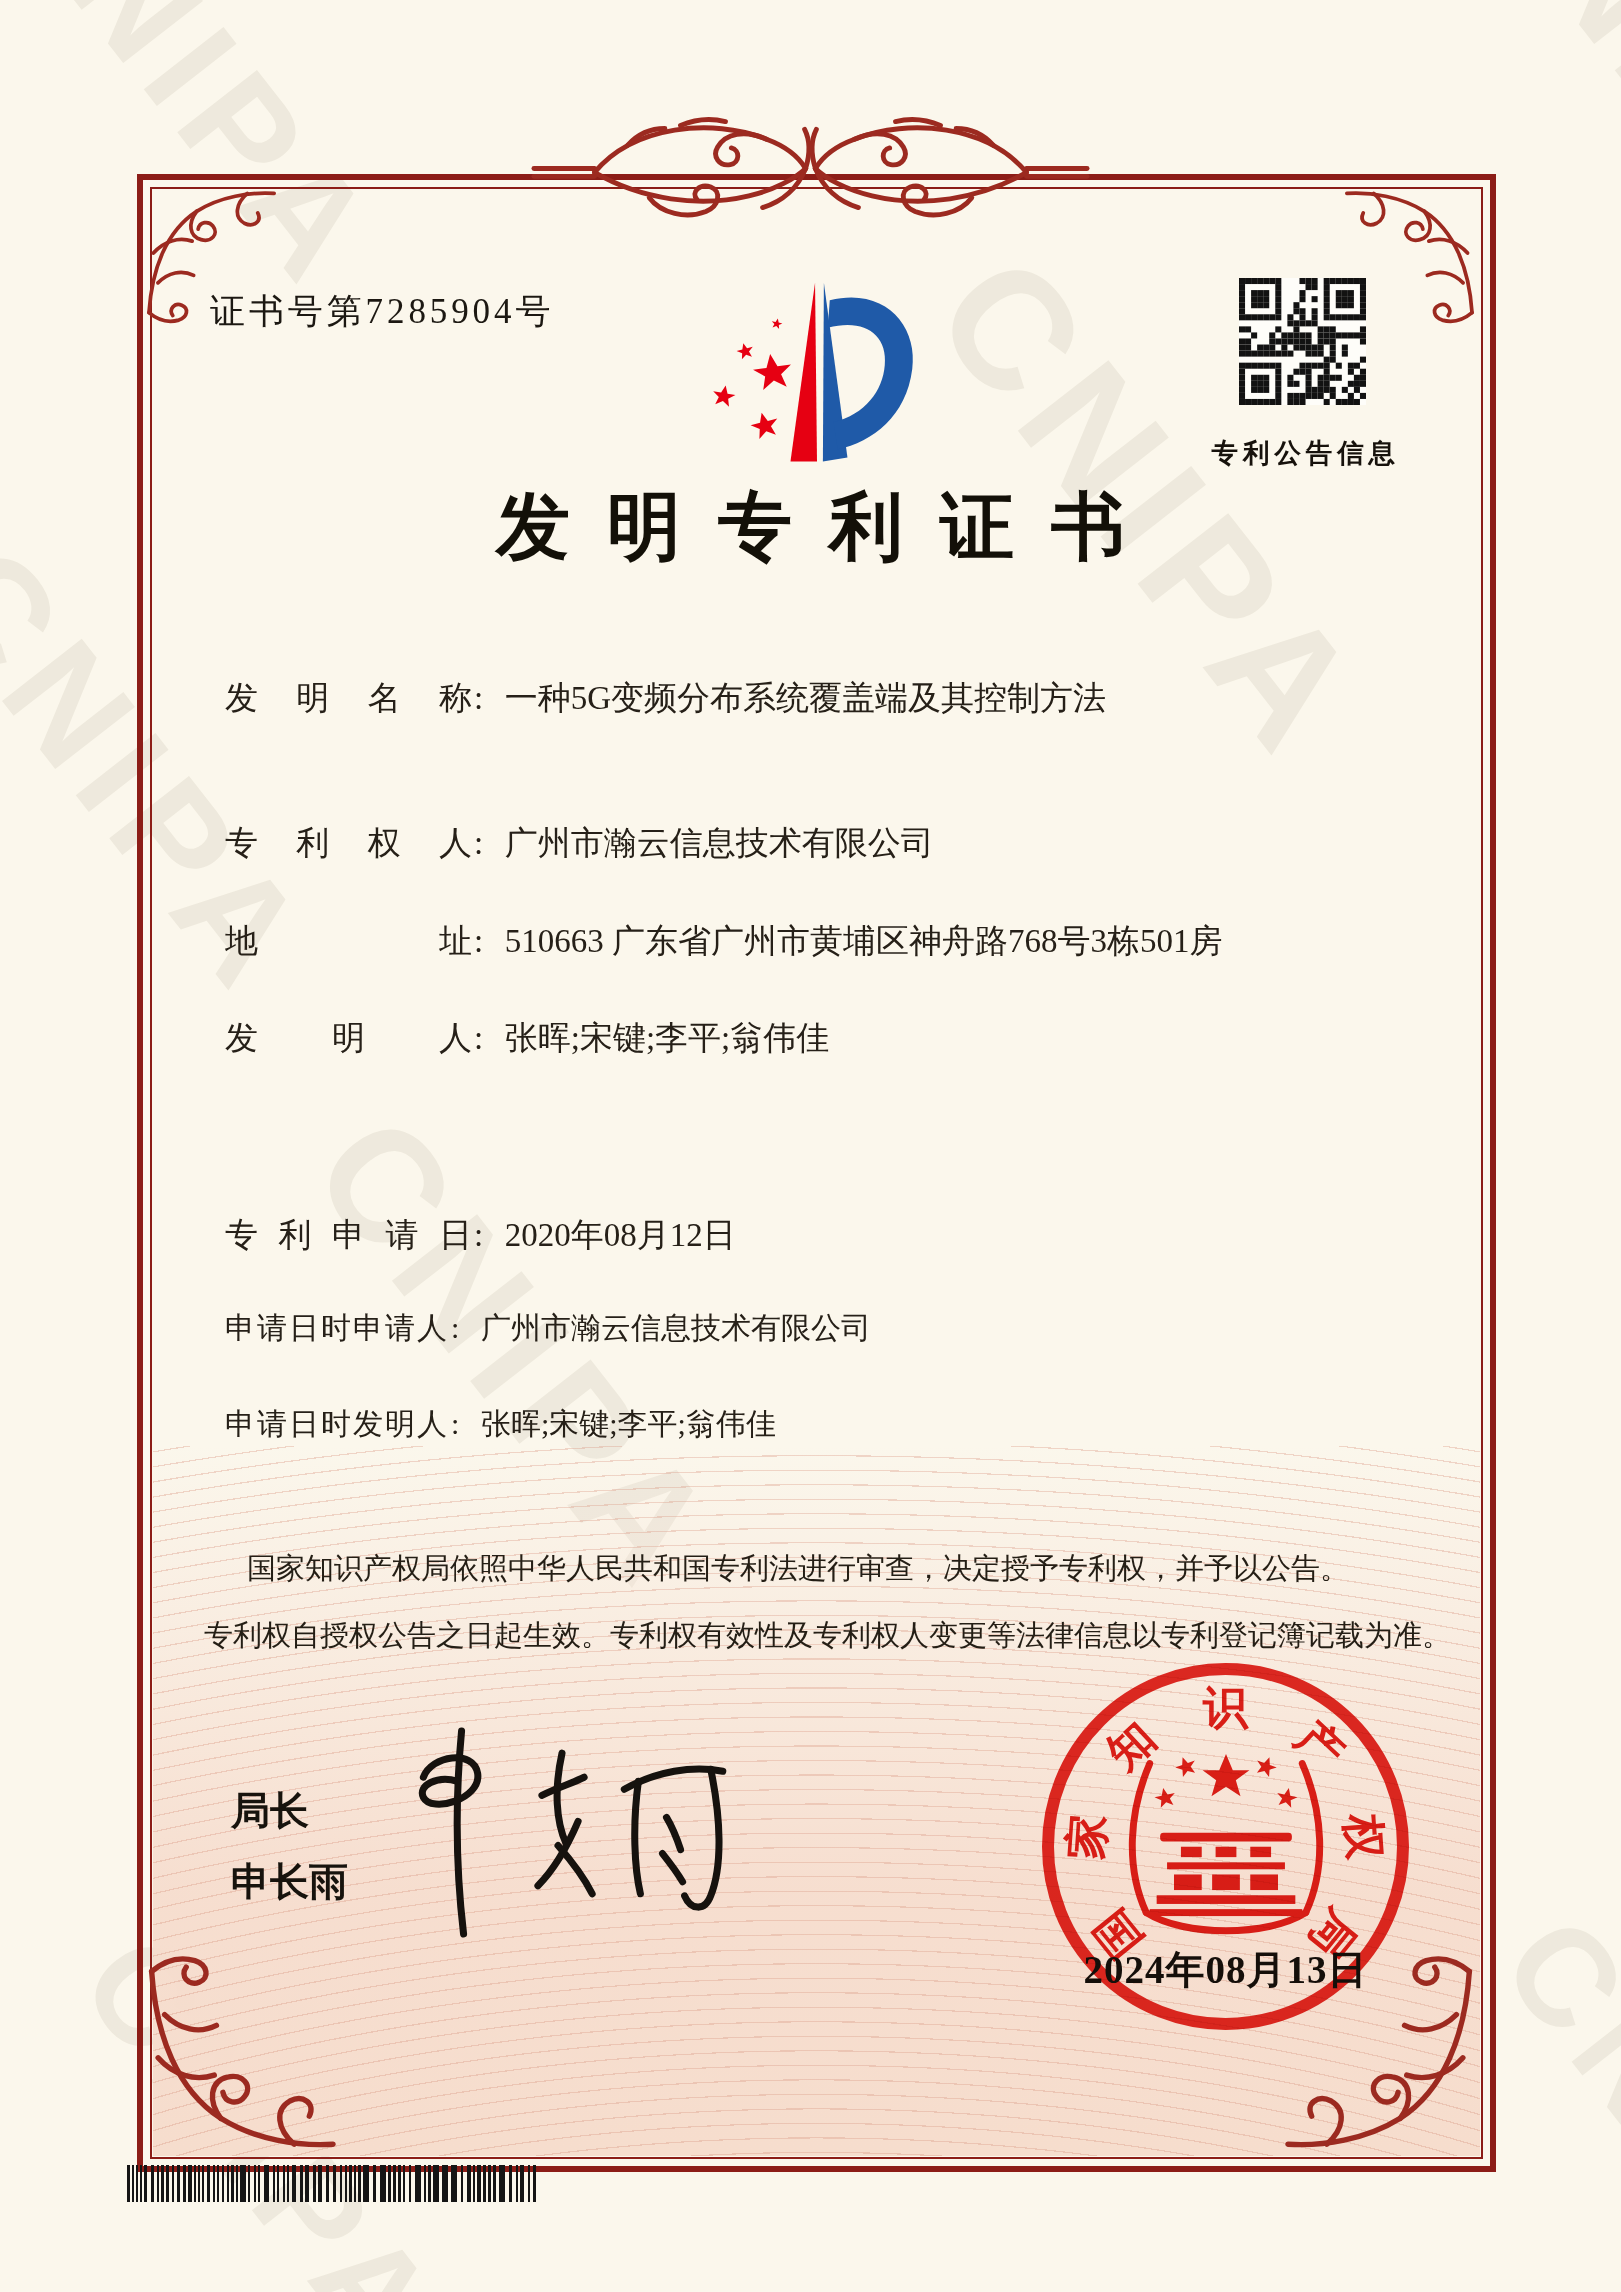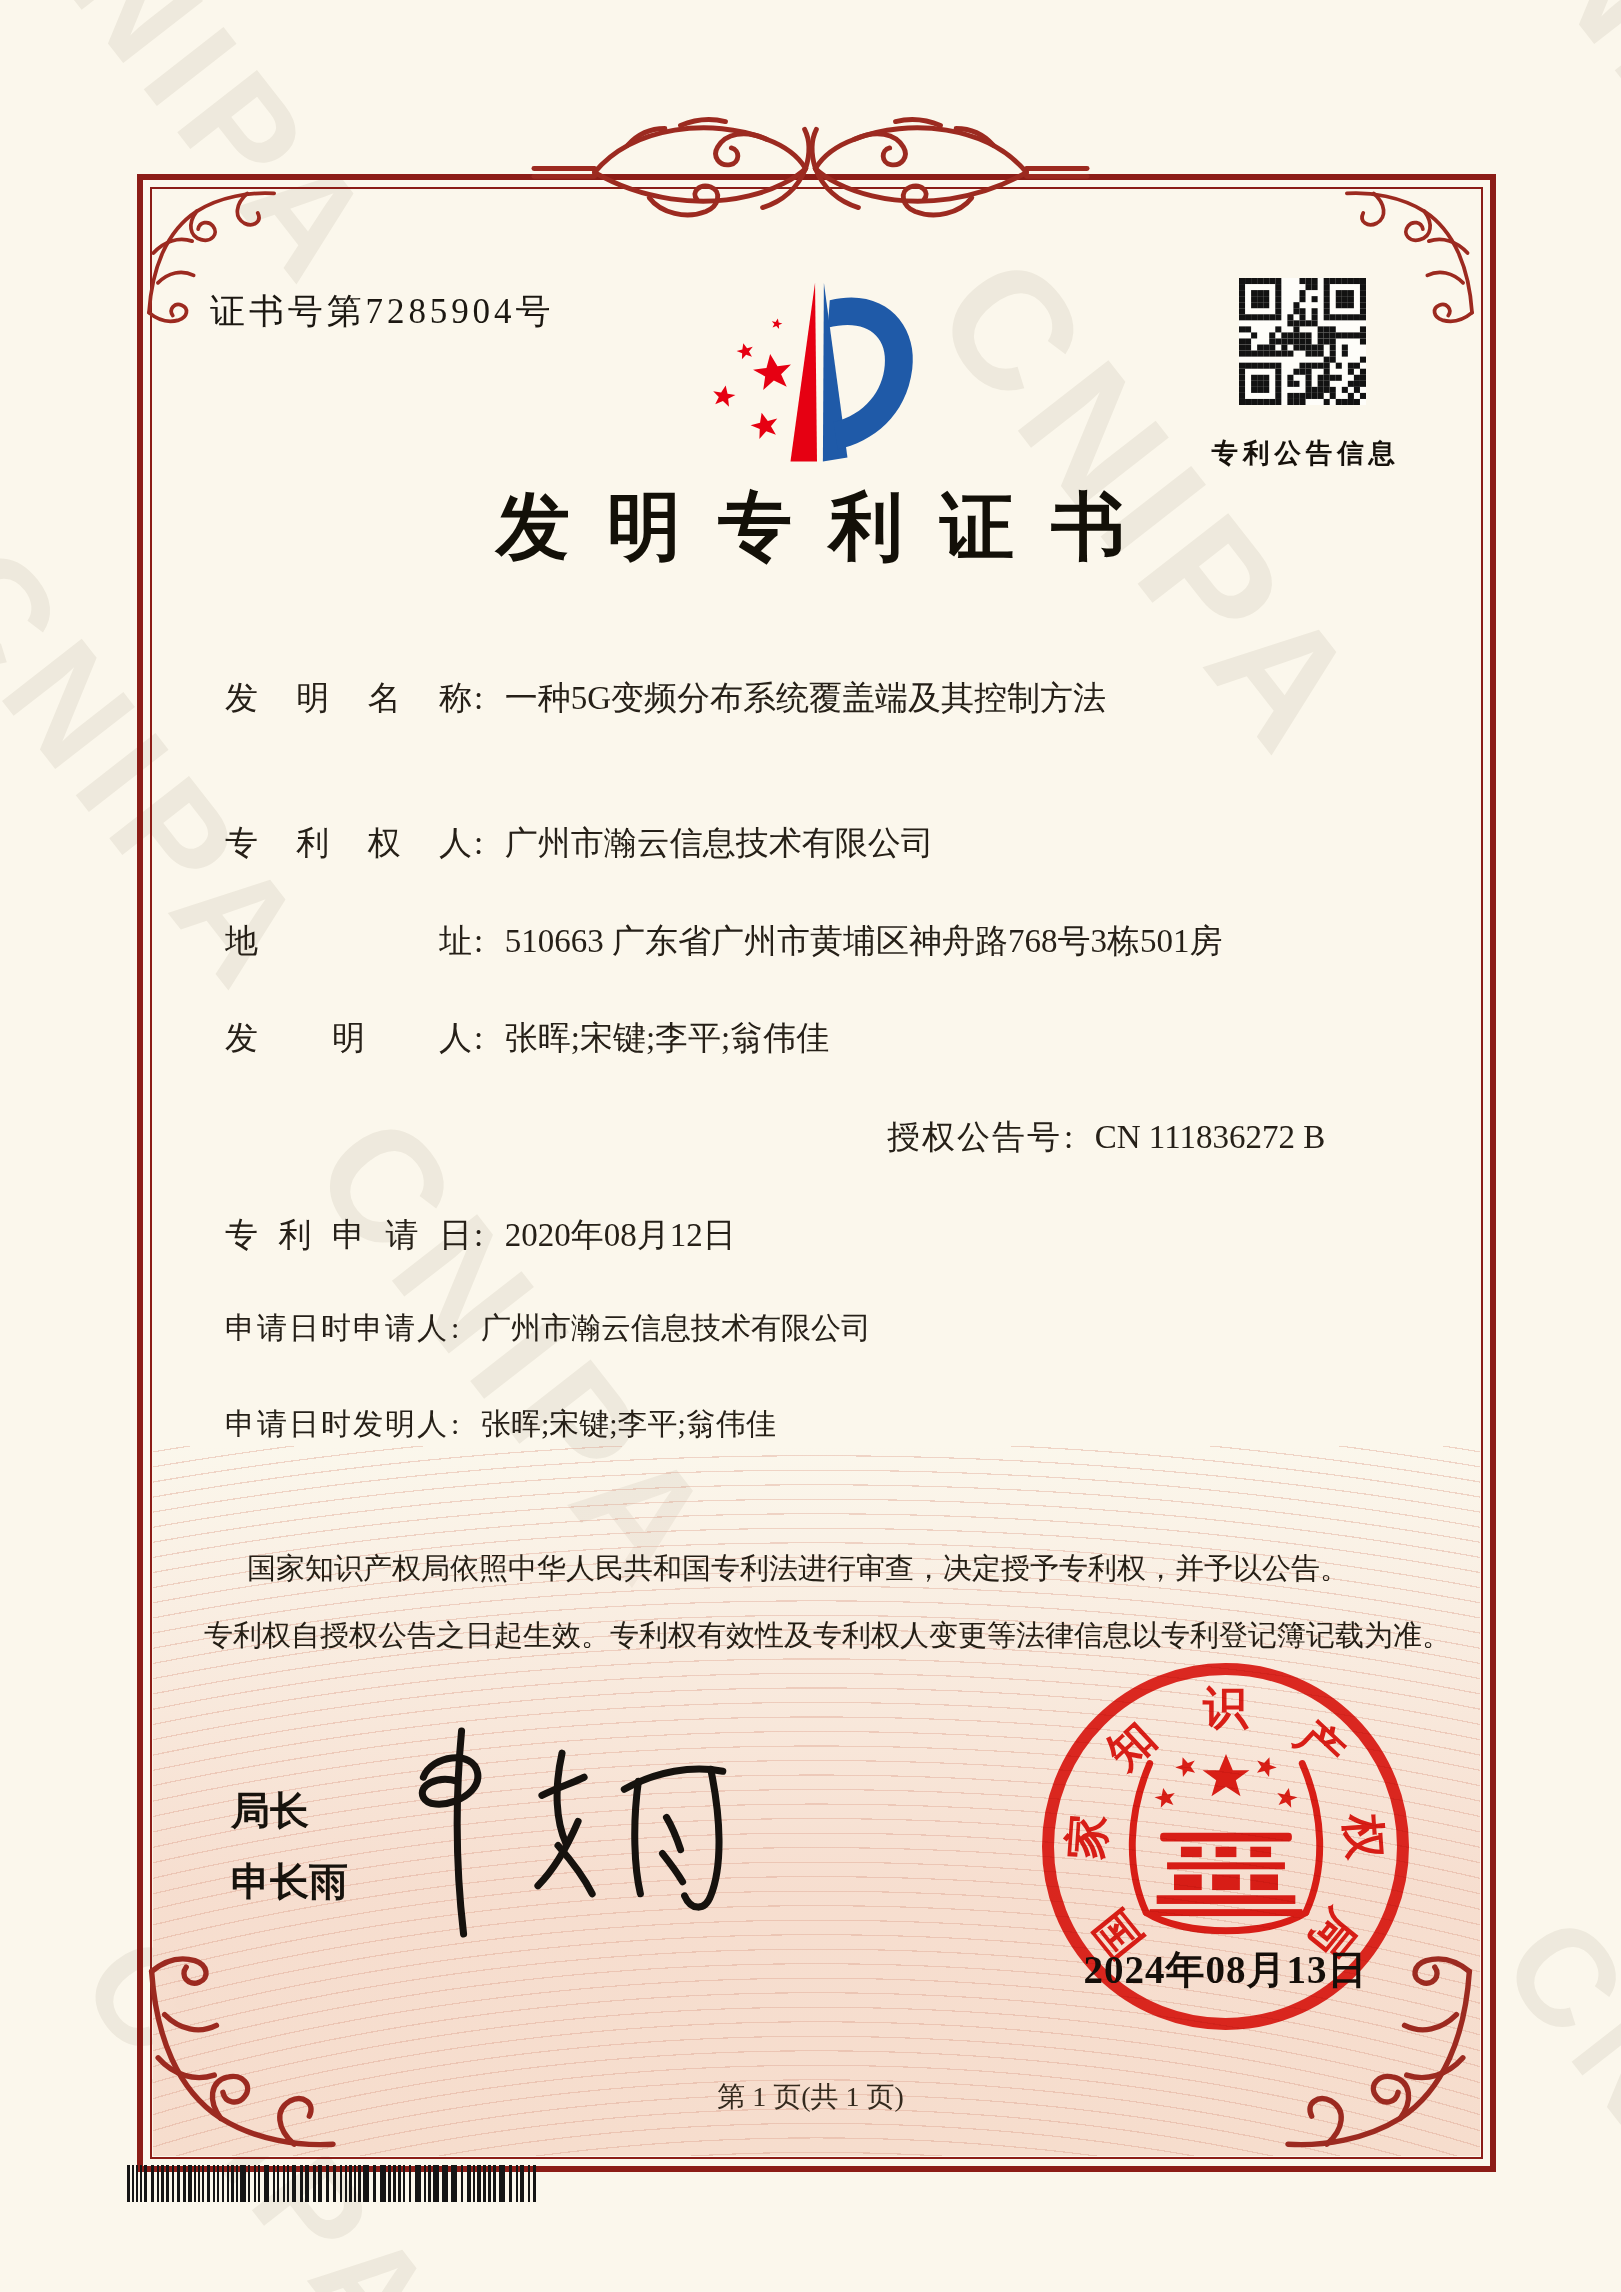--- a/index.html
+++ b/index.html
@@ -391,23 +391,20 @@
   </div>
   <div class="frow" style="top:821px;">
     <span class="lblj">专利权人</span><span class="fcolon">:</span><span class="fval">广州市瀚云信息技术有限公司</span>
   </div>
   <div class="frow" style="top:919px;">
     <span class="lblj">地址</span><span class="fcolon">:</span><span class="fval">510663 广东省广州市黄埔区神舟路768号3栋501房</span>
   </div>
   <div class="frow" style="top:1016px;">
     <span class="lblj">发明人</span><span class="fcolon">:</span><span class="fval">张晖;宋键;李平;翁伟佳</span>
   </div>
-  <div class="frow2" style="top:1115px;">
-    <span class="lblc">授权公告号</span><span class="fcolon">:</span><span class="fval">CN 111836272 B</span>
-  </div>
   <div class="frow" style="top:1213px;">
     <span class="lblj">专利申请日</span><span class="fcolon">:</span><span class="fval">2020年08月12日</span>
   </div>
   <div class="frow small" style="top:1308px;">
     <span class="lblc">申请日时申请人</span><span class="fcolon">:</span><span class="fval">广州市瀚云信息技术有限公司</span>
   </div>
   <div class="frow small" style="top:1404px;">
     <span class="lblc">申请日时发明人</span><span class="fcolon">:</span><span class="fval">张晖;宋键;李平;翁伟佳</span>
   </div>
 
@@ -466,21 +463,20 @@
       </g>
       <g stroke="#df211a" stroke-width="4" fill="none" stroke-linecap="round">
         <path d="M16,16 C4,44 2,76 14,102"></path>
         <path d="M104,16 C116,44 118,76 106,102"></path>
         <path d="M14,102 C36,116 84,116 106,102"></path>
       </g>
     </svg>
     <div class="sealdate">2024年08月13日</div>
   </div>
 
-  <div class="pageinfo">第 1 页(共 1 页)</div>
   <div class="barcode">
       <div style="width:2.9px;margin-right:2px"></div>
       <div style="width:2px;margin-right:2px"></div>
       <div style="width:2px;margin-right:2px"></div>
       <div style="width:2px;margin-right:2px"></div>
       <div style="width:2.9px;margin-right:3.9px"></div>
       <div style="width:2.9px;margin-right:3.9px"></div>
       <div style="width:2px;margin-right:2px"></div>
       <div style="width:2.9px;margin-right:2px"></div>
       <div style="width:2.9px;margin-right:2.9px"></div>

